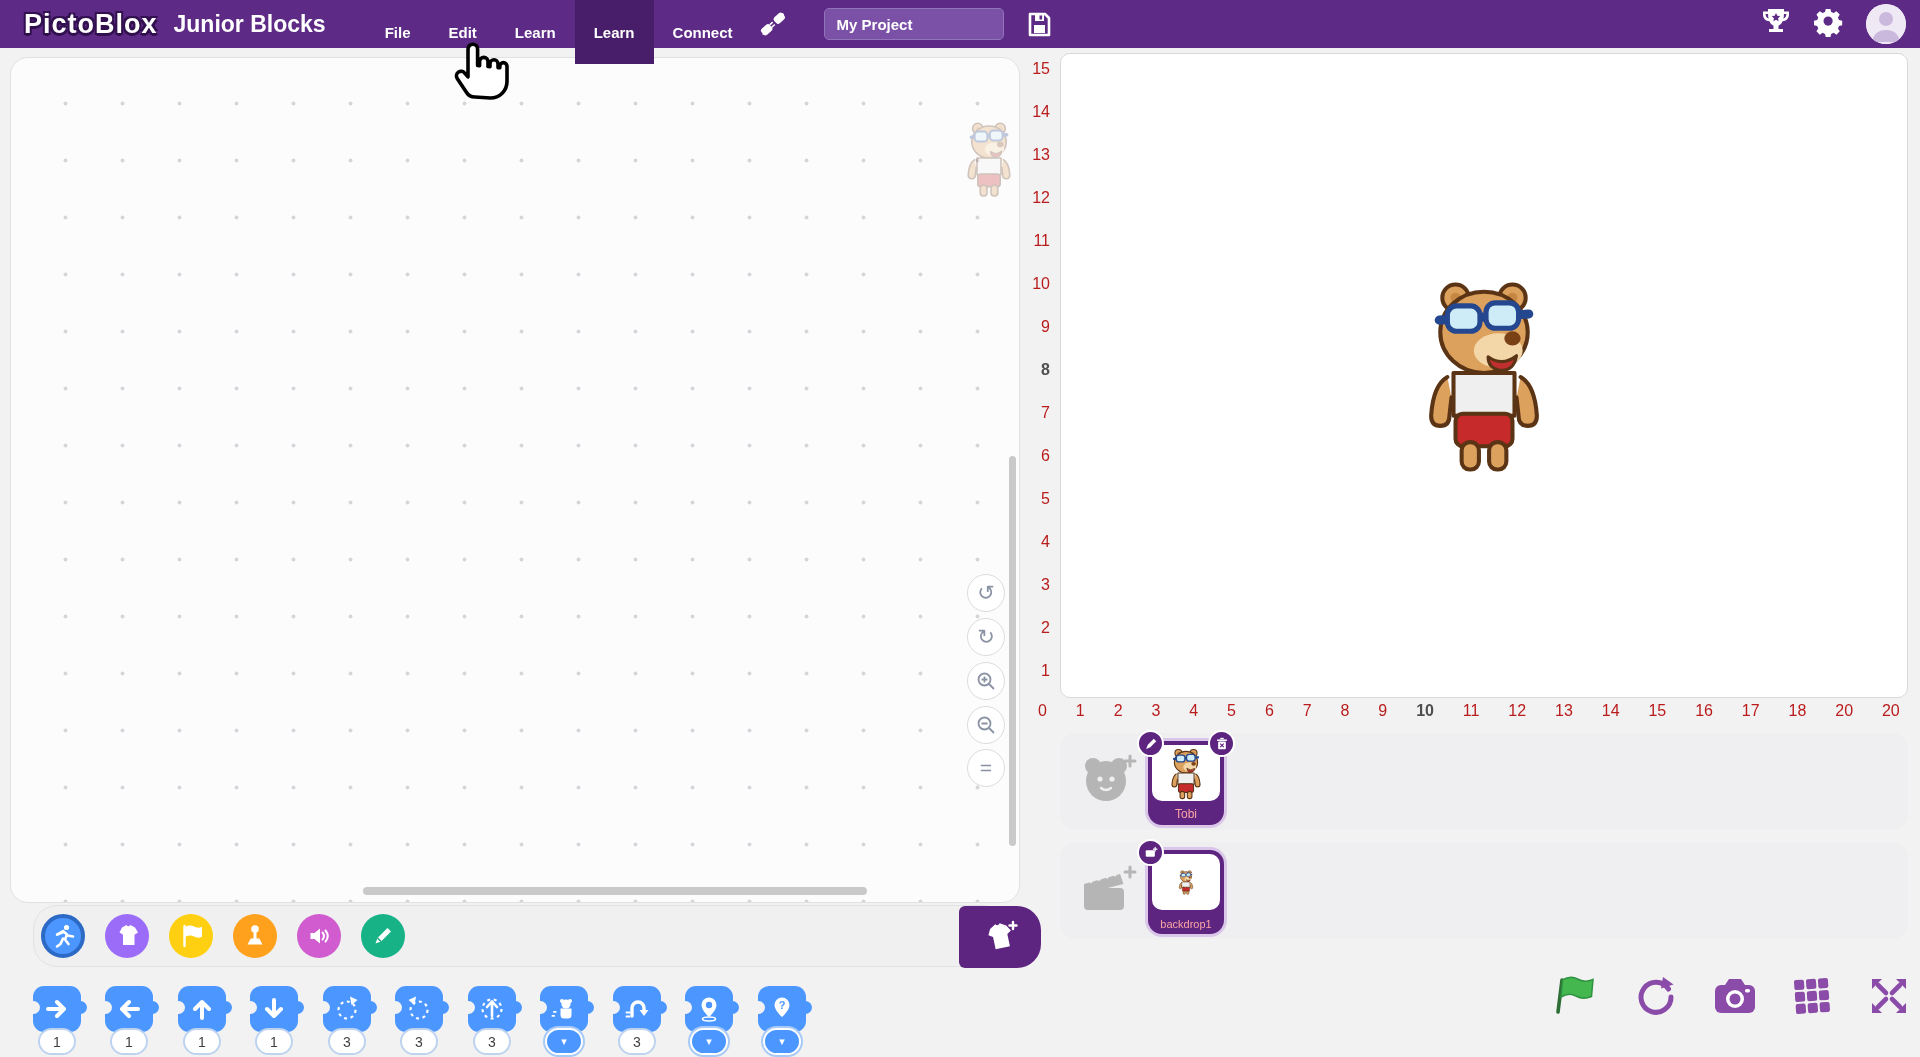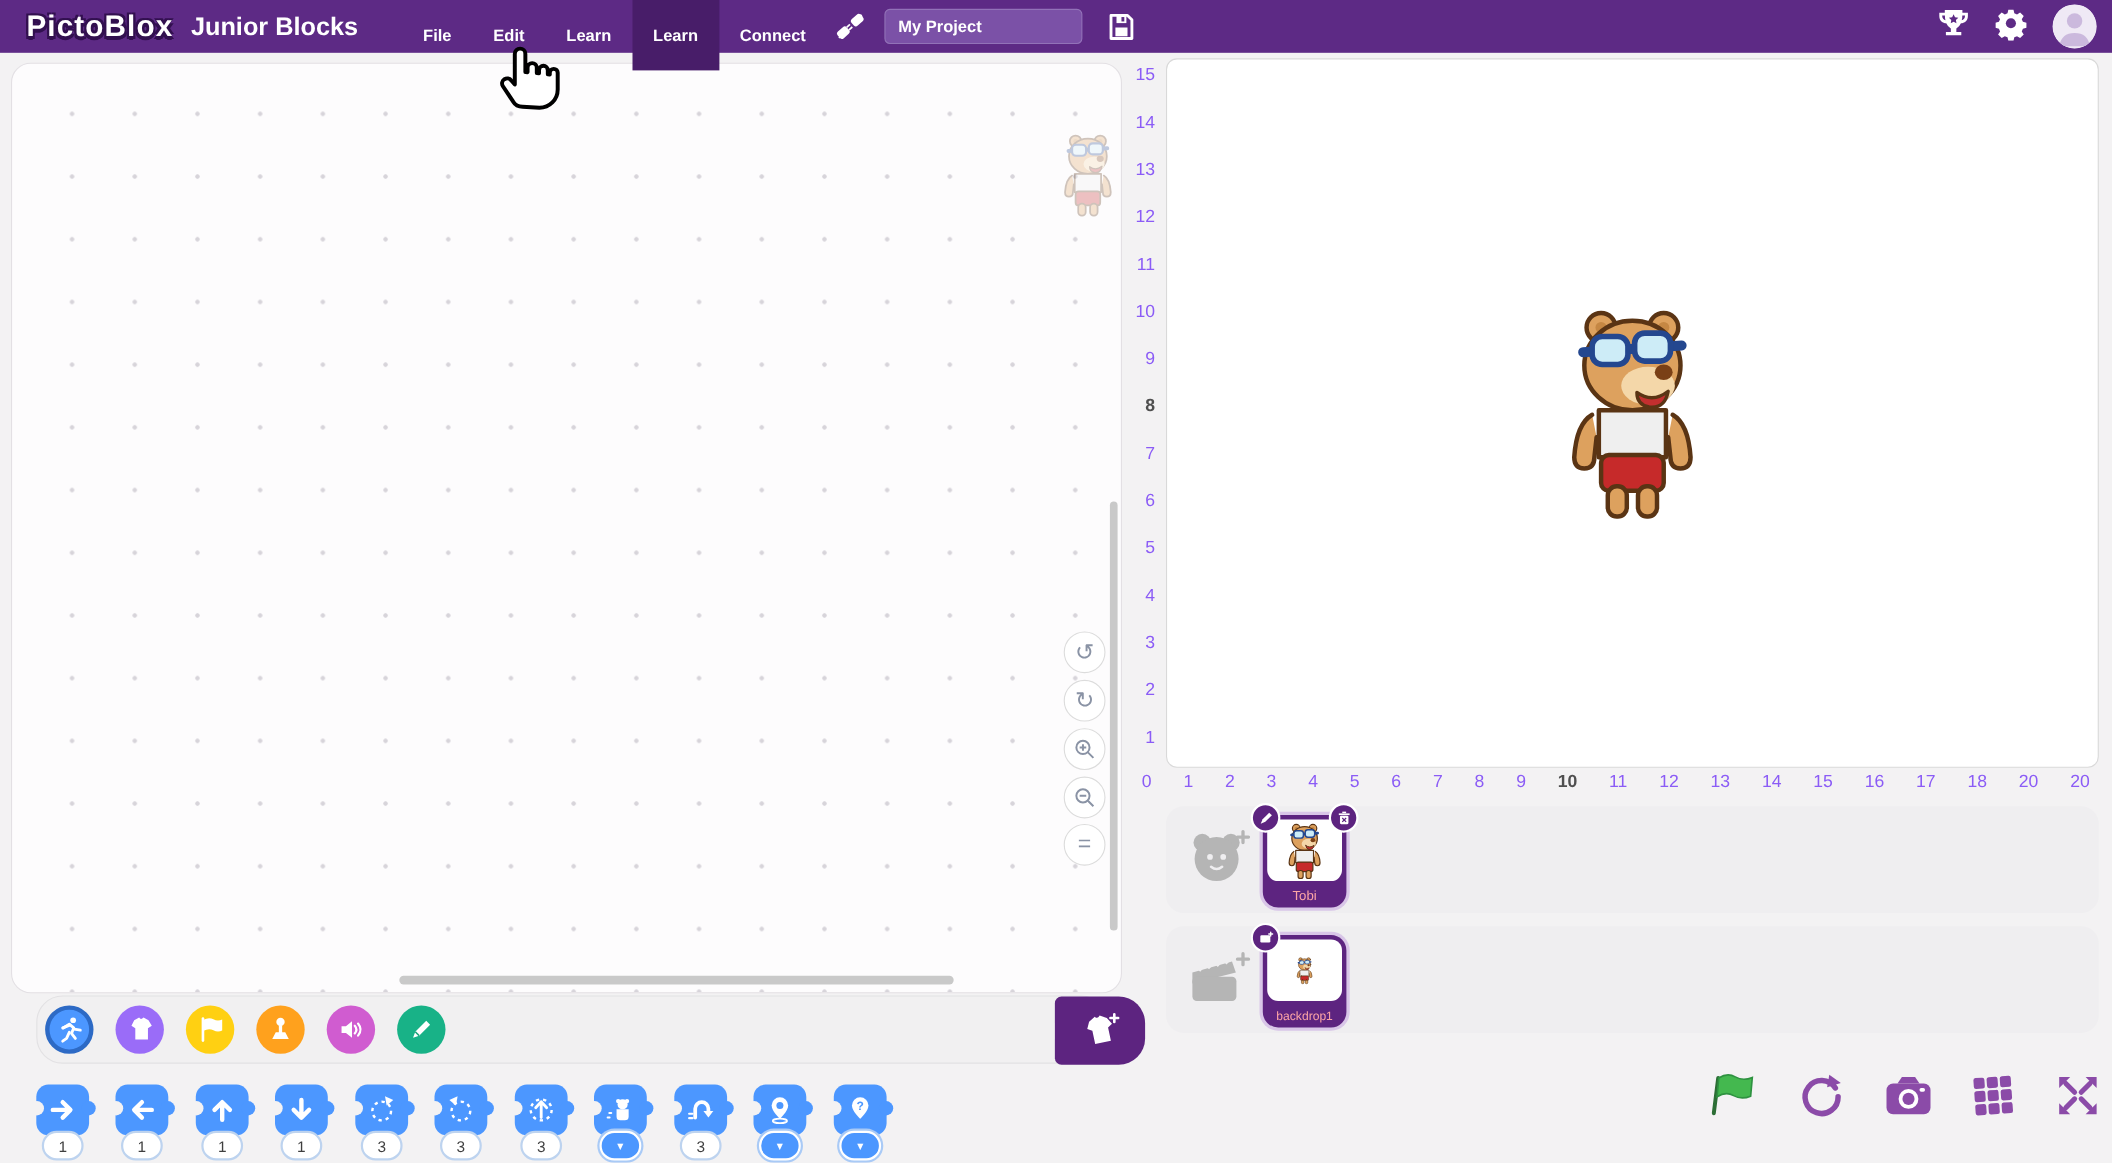--- a/index.html
+++ b/index.html
@@ -8,21 +8,21 @@
 
   
   .header { position:absolute; left:0; top:0; width:1920px; height:48px; background:#5d2a85; display:flex; align-items:center; z-index:50; }
   .logo { margin-left:24px; font-size:27px; font-weight:800; color:#fff; letter-spacing:1px;
           text-shadow:-2px -2px 0 #32104f, 2px -2px 0 #32104f, -2px 2px 0 #32104f, 2px 2px 0 #32104f, 0 3px 0 #32104f; }
   .app-title { margin-left:16px; font-size:23px; font-weight:bold; color:#fff; }
   .menu { display:flex; height:48px; margin-left:40px; }
   .menu-item { height:64px; display:flex; align-items:center; padding:0 19px; color:#fff; font-size:15px; font-weight:bold; cursor:pointer; }
   .menu-item.active { background:#481d69; }
   .plug-wrap { margin-left:6px; display:flex; align-items:center; }
-  .project-input { margin-left:16px; width:180px; height:32px; background:#7b51a7; border:1px solid #9272b8; border-radius:5px; color:#fff; font-size:15px; font-weight:bold; padding:0 12px; font-family:"Liberation Sans", sans-serif; outline:none; }
+  .project-input { margin-left:36px; width:180px; height:32px; background:#7b51a7; border:1px solid #9272b8; border-radius:5px; color:#fff; font-size:15px; font-weight:bold; padding:0 12px; font-family:"Liberation Sans", sans-serif; outline:none; }
   .save-wrap { margin-left:22px; display:flex; align-items:center; }
   .header-right { position:absolute; right:14px; top:0; height:48px; display:flex; align-items:center; gap:22px; }
   .avatar { width:40px; height:40px; border-radius:50%; background:#f3eef8; display:flex; align-items:center; justify-content:center; overflow:hidden; }
 
   
   .canvas { position:absolute; left:10px; top:57px; width:1010px; height:846px; background:#fdfcfd;
             border:1px solid #e3e0e4; border-radius:18px;
             background-image:radial-gradient(#d7d4da 1.7px, transparent 2.3px);
             background-size:57px 57px; background-position:26px 17px; }
   .canvas-watermark { position:absolute; left:954px; top:60px; width:48px; height:80px; opacity:0.28; }
@@ -50,21 +50,21 @@
   .block-oval { position:absolute; left:50%; transform:translateX(-50%); top:42px; width:38px; height:27px; background:#fff;
                 border:2px solid #bdd3ef; border-radius:14px; display:flex; align-items:center; justify-content:center;
                 font-size:14px; color:#3f3f3f; z-index:2; }
   .block-oval.dropdown { background:#4c97ff; border-color:#fff; box-shadow:0 0 0 2px #a9caf6; color:#fff; font-size:11px; }
 
   
   .stage { position:absolute; left:1060px; top:53px; width:848px; height:645px; background:#fff; border:1px solid #d9d9d9; border-radius:10px; }
   .stage-sprite { position:absolute; left:1423px; top:270px; width:122px; height:206px; cursor:grab; }
   .y-axis { position:absolute; left:1014px; top:60px; width:36px; height:620px; display:flex; flex-direction:column; justify-content:space-between; align-items:flex-end; }
   .x-axis { position:absolute; left:1038px; top:702px; width:862px; height:22px; display:flex; justify-content:space-between; }
-  .y-axis span, .x-axis span { font-size:16px; color:#8b5cf6; }
+  .y-axis span, .x-axis span { font-size:16px; color:#b91c1c; }
   .y-axis span.bold, .x-axis span.bold { color:#4f4f4f; font-weight:bold; }
 
   
   .asset-panel { position:absolute; left:1060px; width:848px; height:97px; background:#efeef0; border-radius:16px; }
   .panel-sprites { top:733px; } .panel-backdrops { top:842px; }
   .add-asset { position:absolute; left:16px; top:16px; width:64px; height:64px; cursor:pointer; }
   .thumb-card { position:absolute; left:88px; top:8px; width:76px; height:84px; background:#5d2480; border-radius:14px; box-shadow:0 0 0 3px #d9c6e8; cursor:pointer; }
   .thumb-img { position:absolute; left:4px; top:4px; width:68px; height:56px; background:#fff; border-radius:10px; display:flex; align-items:center; justify-content:center; }
   .thumb-label { position:absolute; left:0; bottom:4px; width:100%; text-align:center; color:#fca5a5; font-size:12px; }
   .badge { position:absolute; width:27px; height:27px; border-radius:50%; background:#5d2480; border:2px solid #fff; display:flex; align-items:center; justify-content:center; cursor:pointer; z-index:3; }

